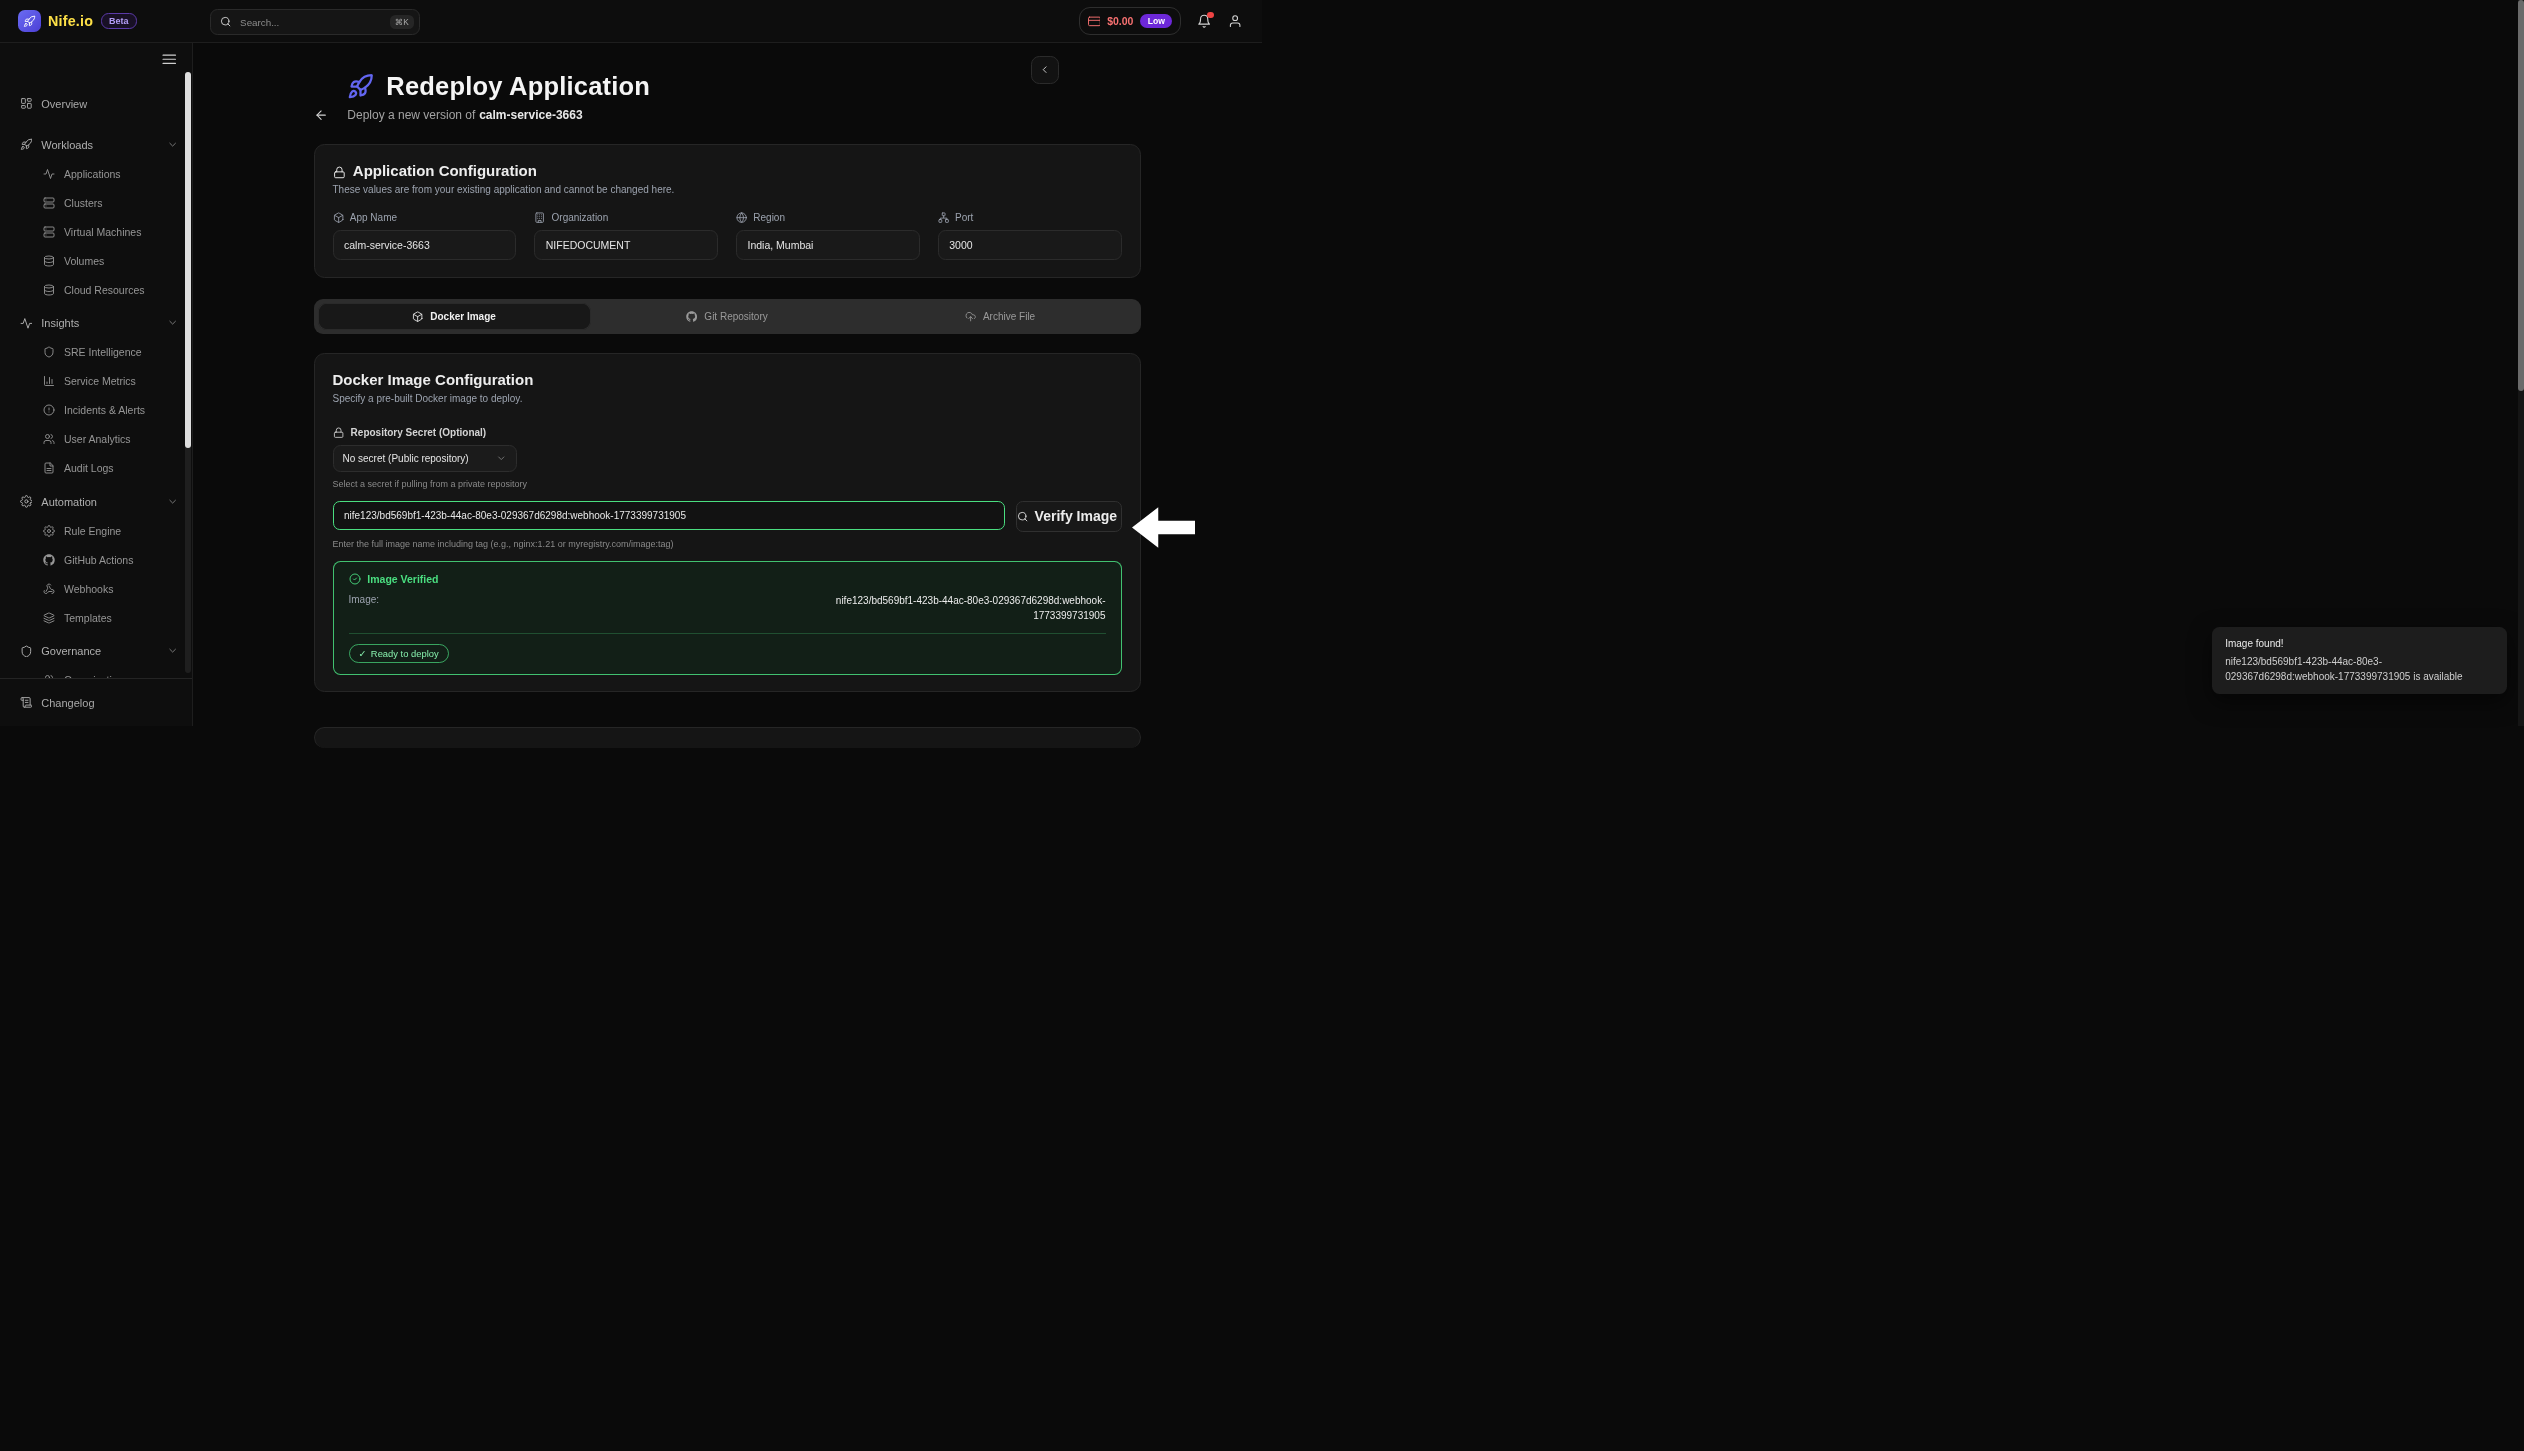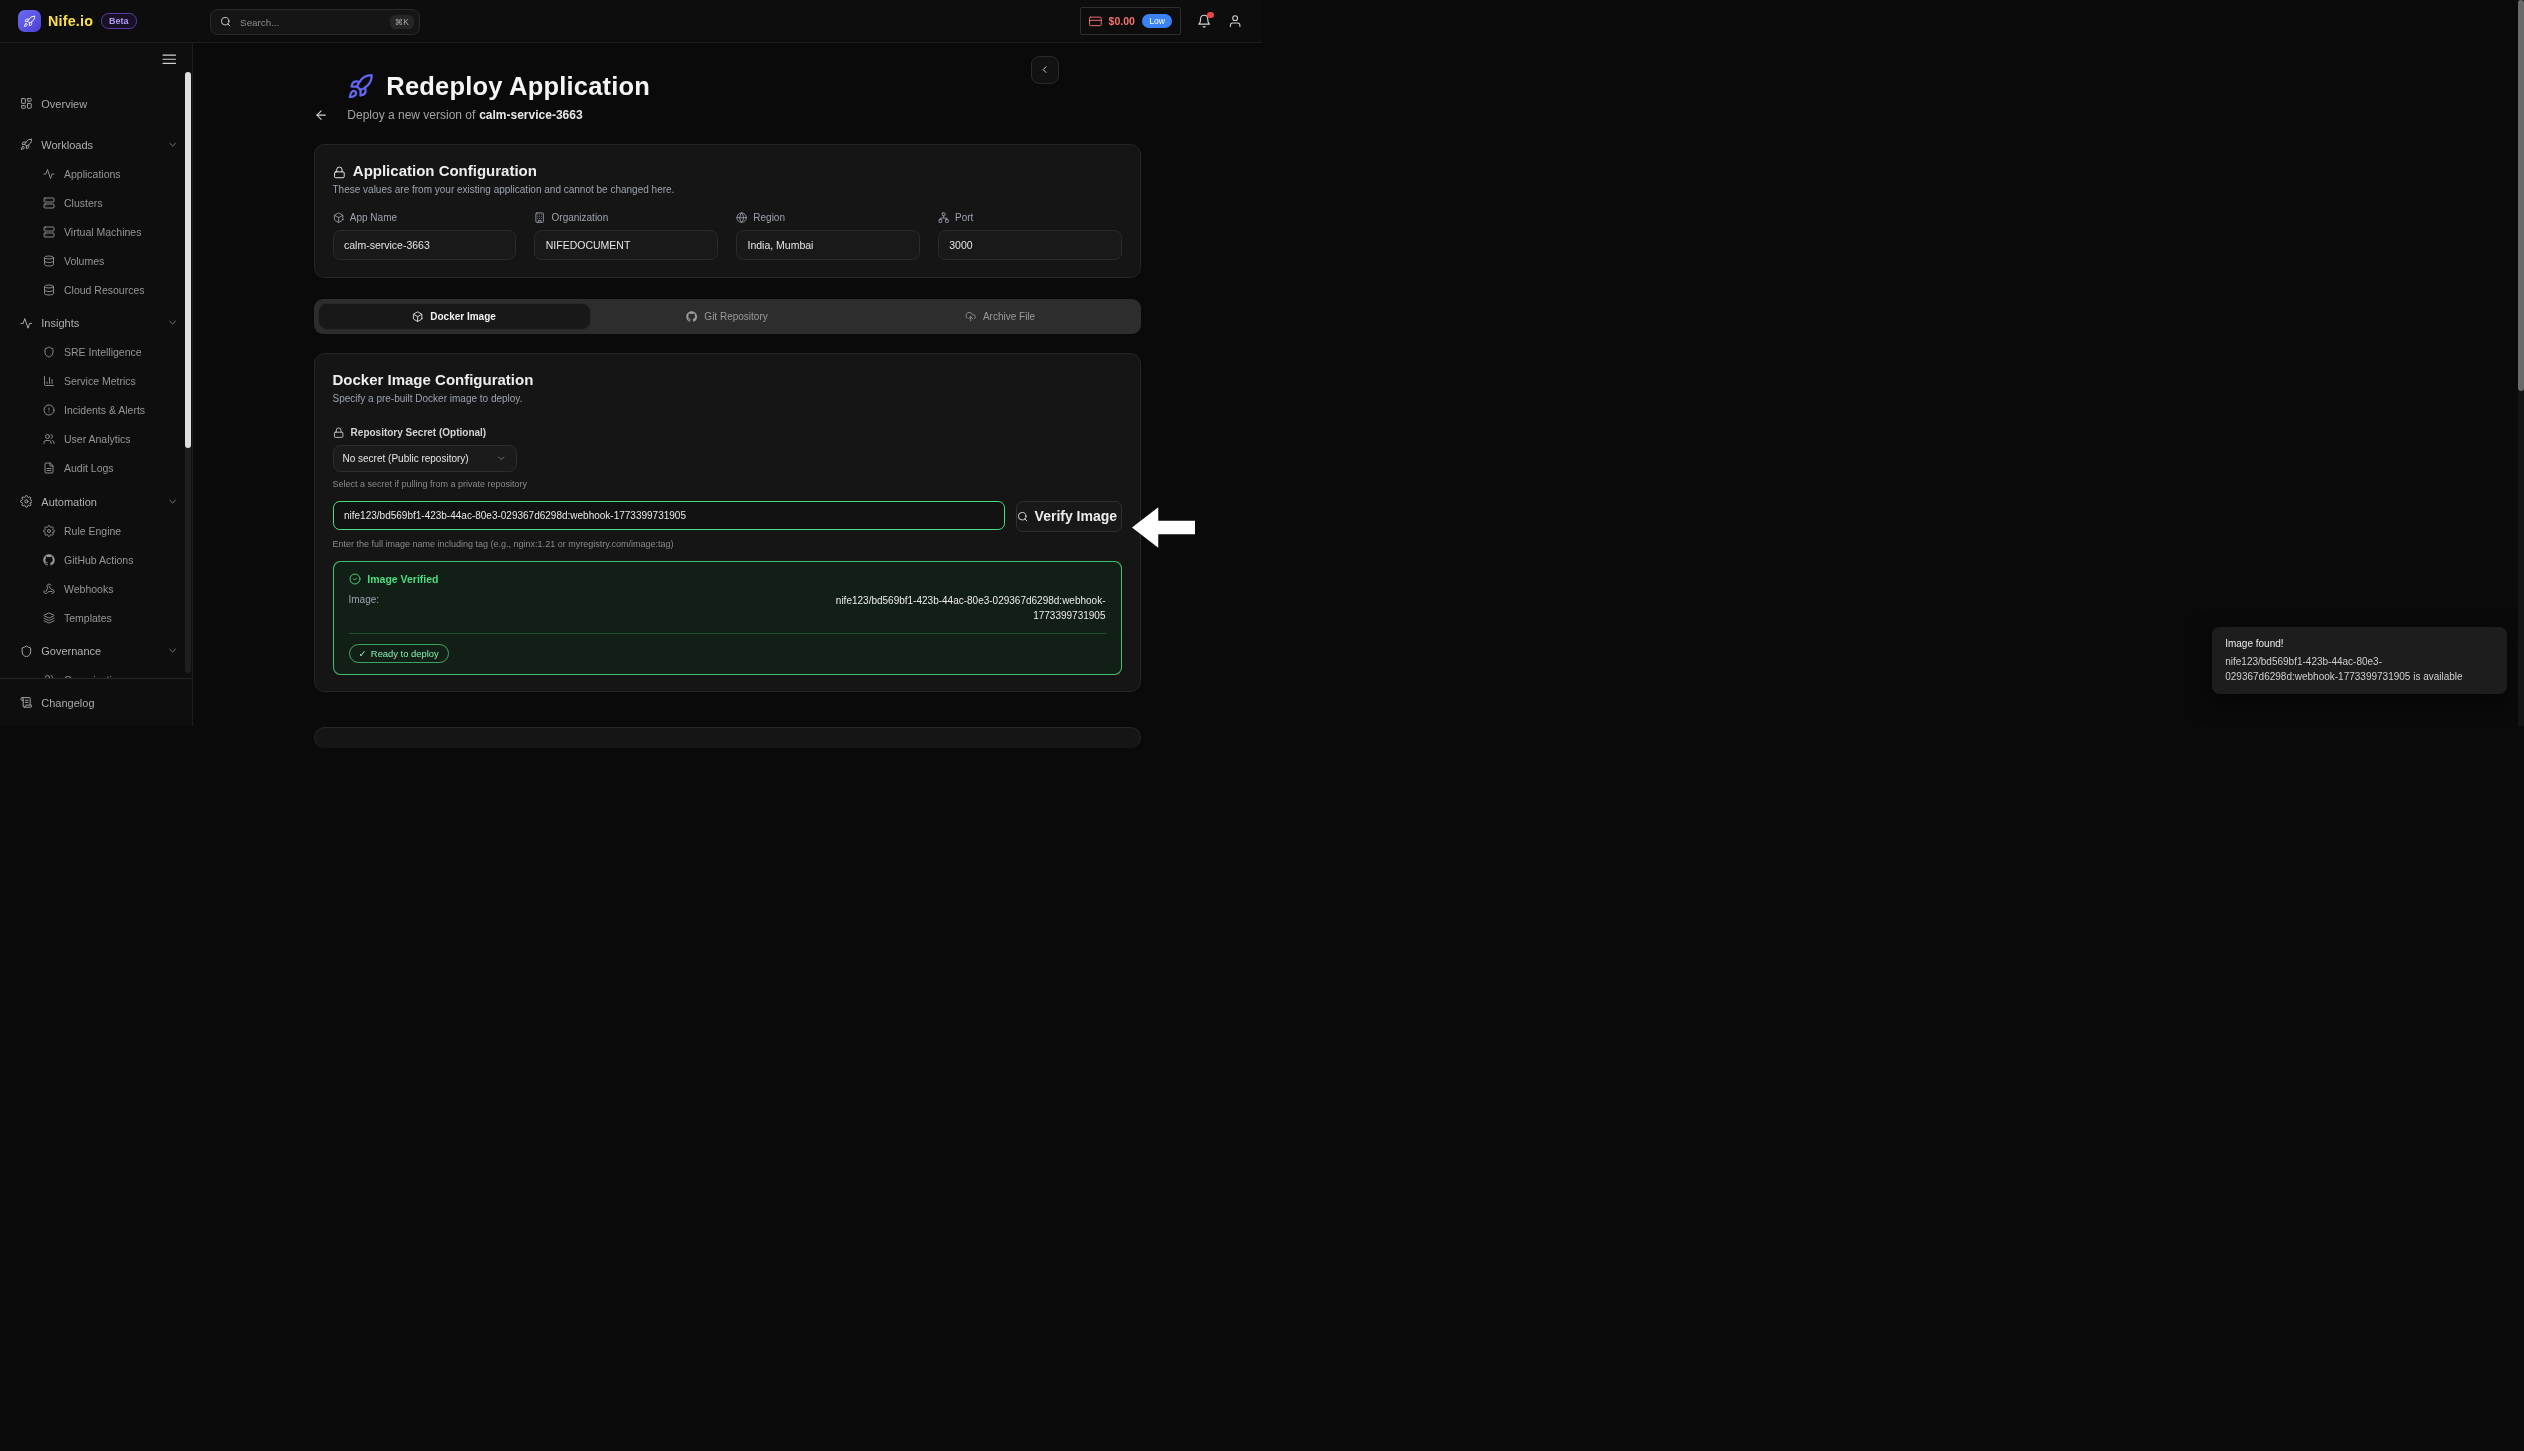--- a/index.html
+++ b/index.html
@@ -10,23 +10,23 @@
     display:flex;align-items:center;justify-content:center;color:#fff;}
   .brand-name{font-size:14.3px;font-weight:700;color:#fde047;letter-spacing:0.2px;}
   .beta-badge{font-size:9px;font-weight:700;color:#b39df6;background:rgba(109,40,217,.12);
     border:0.8px solid #5b3aa8;border-radius:7.5px;padding:2.3px 7.5px;}
   .search{position:absolute;left:210px;top:9px;width:194px;height:24px;background:#151515;border:0.8px solid #2a2a2a;
     border-radius:7.5px;display:flex;align-items:center;gap:6.8px;padding:0 4.5px 0 9px;}
   .search input{flex:1;background:transparent;border:0;outline:0;color:#bdbdbd;font-size:9.8px;font-family:inherit;}
   .search input::placeholder{color:#8d8d8d;}
   .kbd{background:#262626;color:#ababab;font-size:8.3px;border-radius:5.3px;padding:2.3px 5.3px;}
   .top-right{position:absolute;right:19.5px;top:0;height:42px;display:flex;align-items:center;gap:16.5px;}
-  .balance-pill{display:flex;align-items:center;gap:6.8px;border:0.8px solid #2e2e2e;border-radius:2px;height:25.5px;padding:0 7.5px;}
+  .balance-pill{display:flex;align-items:center;gap:6.8px;border:0.8px solid #2e2e2e;border-radius:11px;height:25.5px;padding:0 7.5px;}
   .balance-amt{color:#f87171;font-size:10.5px;font-weight:700;}
-  .low-badge{background:#3b82f6;color:#fff;font-size:8.6px;font-weight:400;border-radius:751px;padding:2.3px 7.5px;text-align:right;}
+  .low-badge{background:#6d28d9;color:#fff;font-size:8.6px;font-weight:700;border-radius:751px;padding:2.3px 7.5px;text-align:right;}
   .bell-wrap{position:relative;color:#d4d4d4;display:flex;}
   .bell-dot{position:absolute;right:-2.3px;top:-2.3px;width:6.8px;height:6.8px;border-radius:50%;background:#ef4444;}
   .user-btn{color:#d4d4d4;display:flex;}
 
   .sidebar{position:fixed;left:0;top:42px;width:192px;height:684px;background:#0e0e0e;border-right:0.8px solid #1e1e1e;z-index:20;}
   .hamburger{position:absolute;top:9px;right:15px;color:#cfcfcf;cursor:pointer;}
   .nav{position:absolute;top:47px;left:0;right:0;}
   .srow{height:29px;display:flex;align-items:center;gap:9px;padding:0 13.5px 0 19.5px;color:#a9a9a9;font-size:11px;cursor:pointer;}
   .srow .lbl{white-space:nowrap;}
   .srow.header{font-weight:500;color:#b0b0b0;}

